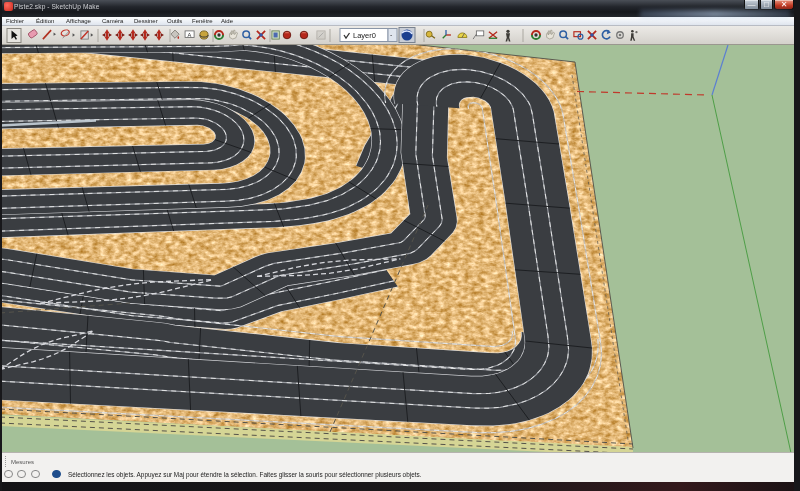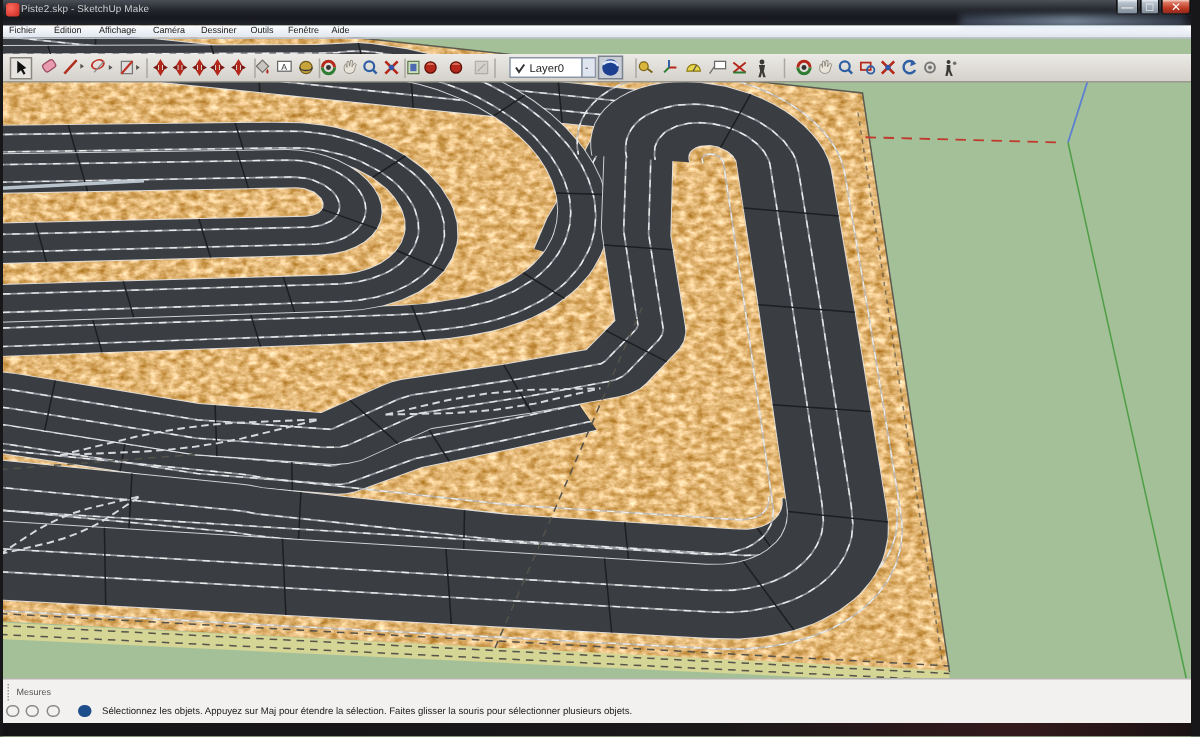--- a/index.html
+++ b/index.html
@@ -8,21 +8,21 @@
 #title .txt{position:absolute;left:14px;top:3px;font-size:6.6px;color:#cfd0d4;letter-spacing:.1px}
 #logo{position:absolute;left:4px;top:2px;width:9px;height:9px;border-radius:2px;background:radial-gradient(circle at 35% 35%,#ff6a5e,#c8281c);}
 .wbtn{position:absolute;top:0;height:9.5px;border:1px solid #111;border-top:none;box-shadow:inset 0 1px 0 rgba(255,255,255,.45)}
 #bmin{left:744px;width:15px;border-radius:0 0 2px 2px;background:linear-gradient(#c9d2dc,#7d8894)}
 #bmax{left:760px;width:13px;border-radius:0 0 2px 2px;background:linear-gradient(#c9d2dc,#7d8894)}
 #bcls{left:774px;width:20px;border-radius:0 0 3px 3px;background:linear-gradient(#e8947e,#c03a24 60%,#8f2212)}
 .wbtn span{position:absolute;color:#fff;font-size:8px;line-height:9px;width:100%;text-align:center;display:block}
 #glow{position:absolute;left:640px;top:10px;width:150px;height:8px;background:linear-gradient(90deg,rgba(140,170,220,.25),rgba(190,215,245,.55),rgba(140,170,220,.2));filter:blur(2px);z-index:6}
 #menu{top:17px;height:9px;background:linear-gradient(#fdfeff,#dfe5ee);border-bottom:1px solid #b8bcc4;z-index:5}
 #menu span{position:absolute;top:0px;font-size:6px;line-height:9px;color:#222}
-#toolbar{top:36px;height:19px;background:linear-gradient(#eceae6,#d4d1cb);border-bottom:1px solid #9a978f;z-index:5}
+#toolbar{top:26px;height:19px;background:linear-gradient(#eceae6,#d4d1cb);border-bottom:1px solid #9a978f;z-index:5}
 #status{top:452px;height:30px;background:#f2f1ef;border-top:1px solid #b5b3ae;z-index:5}
 #status .mes{position:absolute;left:11px;top:6px;font-size:6px;color:#555}
 #status .stxt{position:absolute;left:68px;top:18px;font-size:6.4px;color:#222}
 .circ{position:absolute;top:16.5px;width:8.5px;height:8.5px;border:1.2px solid #888;border-radius:50%}
 #bottom{top:482px;height:9px;background:linear-gradient(90deg,#131316,#1b181a 60%,#34191c 85%,#1a1214);z-index:5}
 .vborder{position:absolute;top:0;width:2px;height:491px;background:#17171a;z-index:7}
 </style></head><body>
 <svg id="scene" width="800" height="491" viewBox="0 0 800 491">
 <defs>
 <filter id="osb" x="-5%" y="-5%" width="110%" height="110%" color-interpolation-filters="sRGB">

